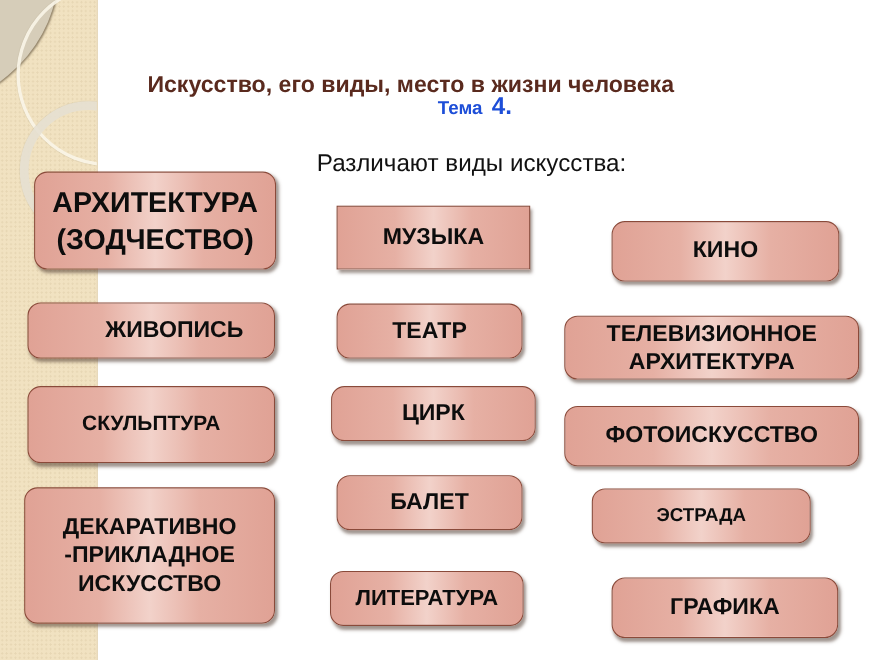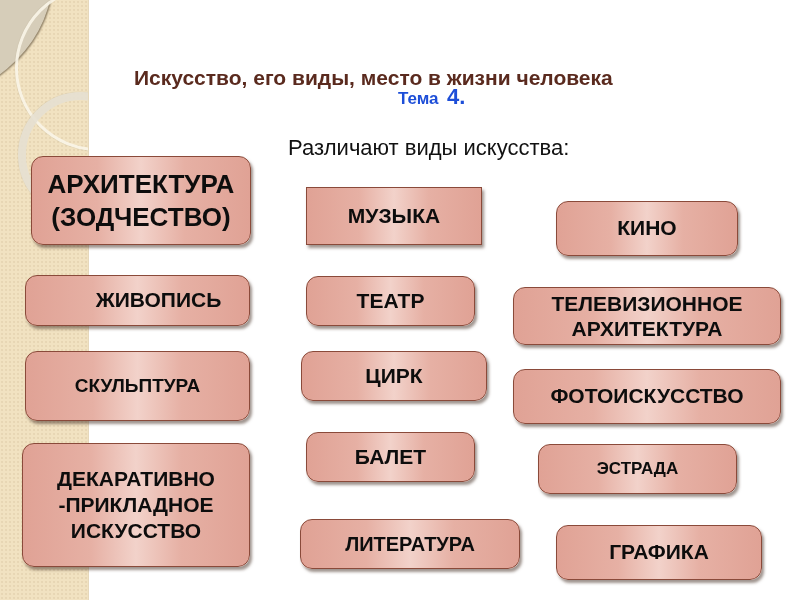--- a/index.html
+++ b/index.html
@@ -160,25 +160,25 @@
 </div>
 <div class="art-box" style="left:306px; top:276px; width:169px; height:50px; font-size:21px;">
   <span>ТЕАТР</span>
 </div>
 <div class="art-box" style="left:301px; top:351px; width:186px; height:50px; font-size:21px;">
   <span>ЦИРК</span>
 </div>
 <div class="art-box" style="left:306px; top:432px; width:169px; height:50px; font-size:21px;">
   <span>БАЛЕТ</span>
 </div>
-<div class="art-box" style="left:300px; top:519px; width:220px; height:50px; font-size:20px;">
+<div class="art-box" style="left:300px; top:519px; width:176px; height:50px; font-size:20px;">
   <span>ЛИТЕРАТУРА</span>
 </div>
 
-<div class="art-box" style="left:556px; top:201px; width:182px; height:55px; font-size:21px;">
+<div class="art-box" style="left:556px; top:201px; width:207px; height:55px; font-size:21px;">
   <span>КИНО</span>
 </div>
 <div class="art-box" style="left:513px; top:287px; width:268px; height:58px; font-size:21px; line-height:1.2;">
   <span>ТЕЛЕВИЗИОННОЕ АРХИТЕКТУРА</span>
 </div>
 <div class="art-box" style="left:513px; top:369px; width:268px; height:55px; font-size:21px;">
   <span>ФОТОИСКУССТВО</span>
 </div>
 <div class="art-box" style="left:538px; top:444px; width:199px; height:50px; font-size:17px;">
   <span>ЭСТРАДА</span>

